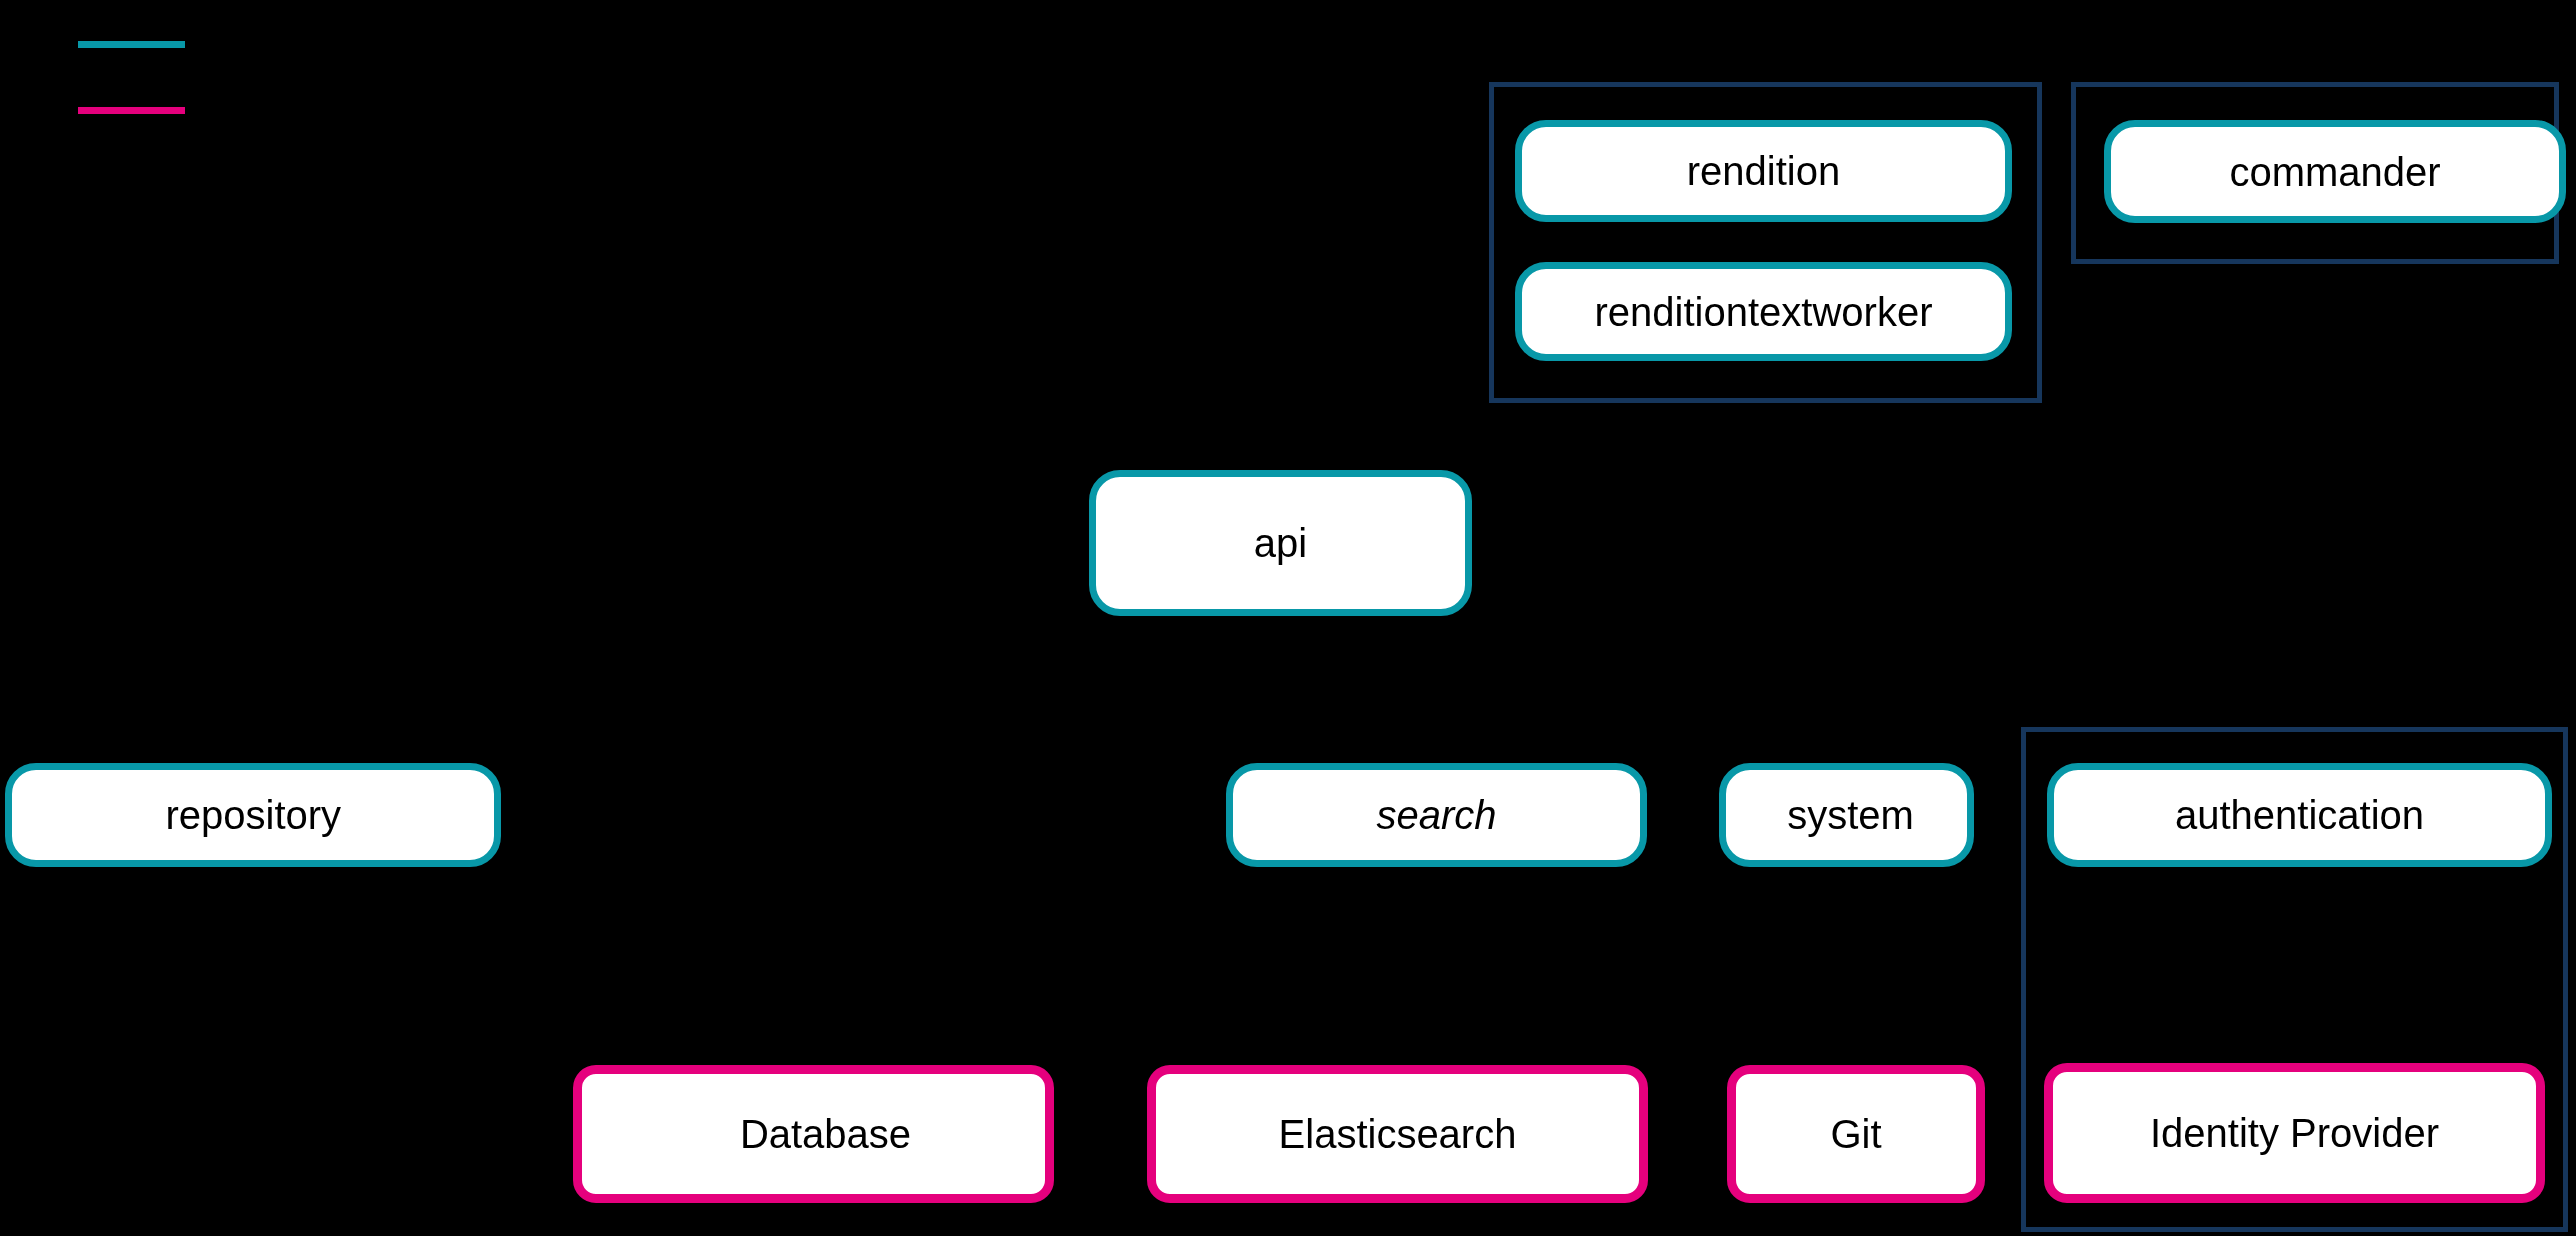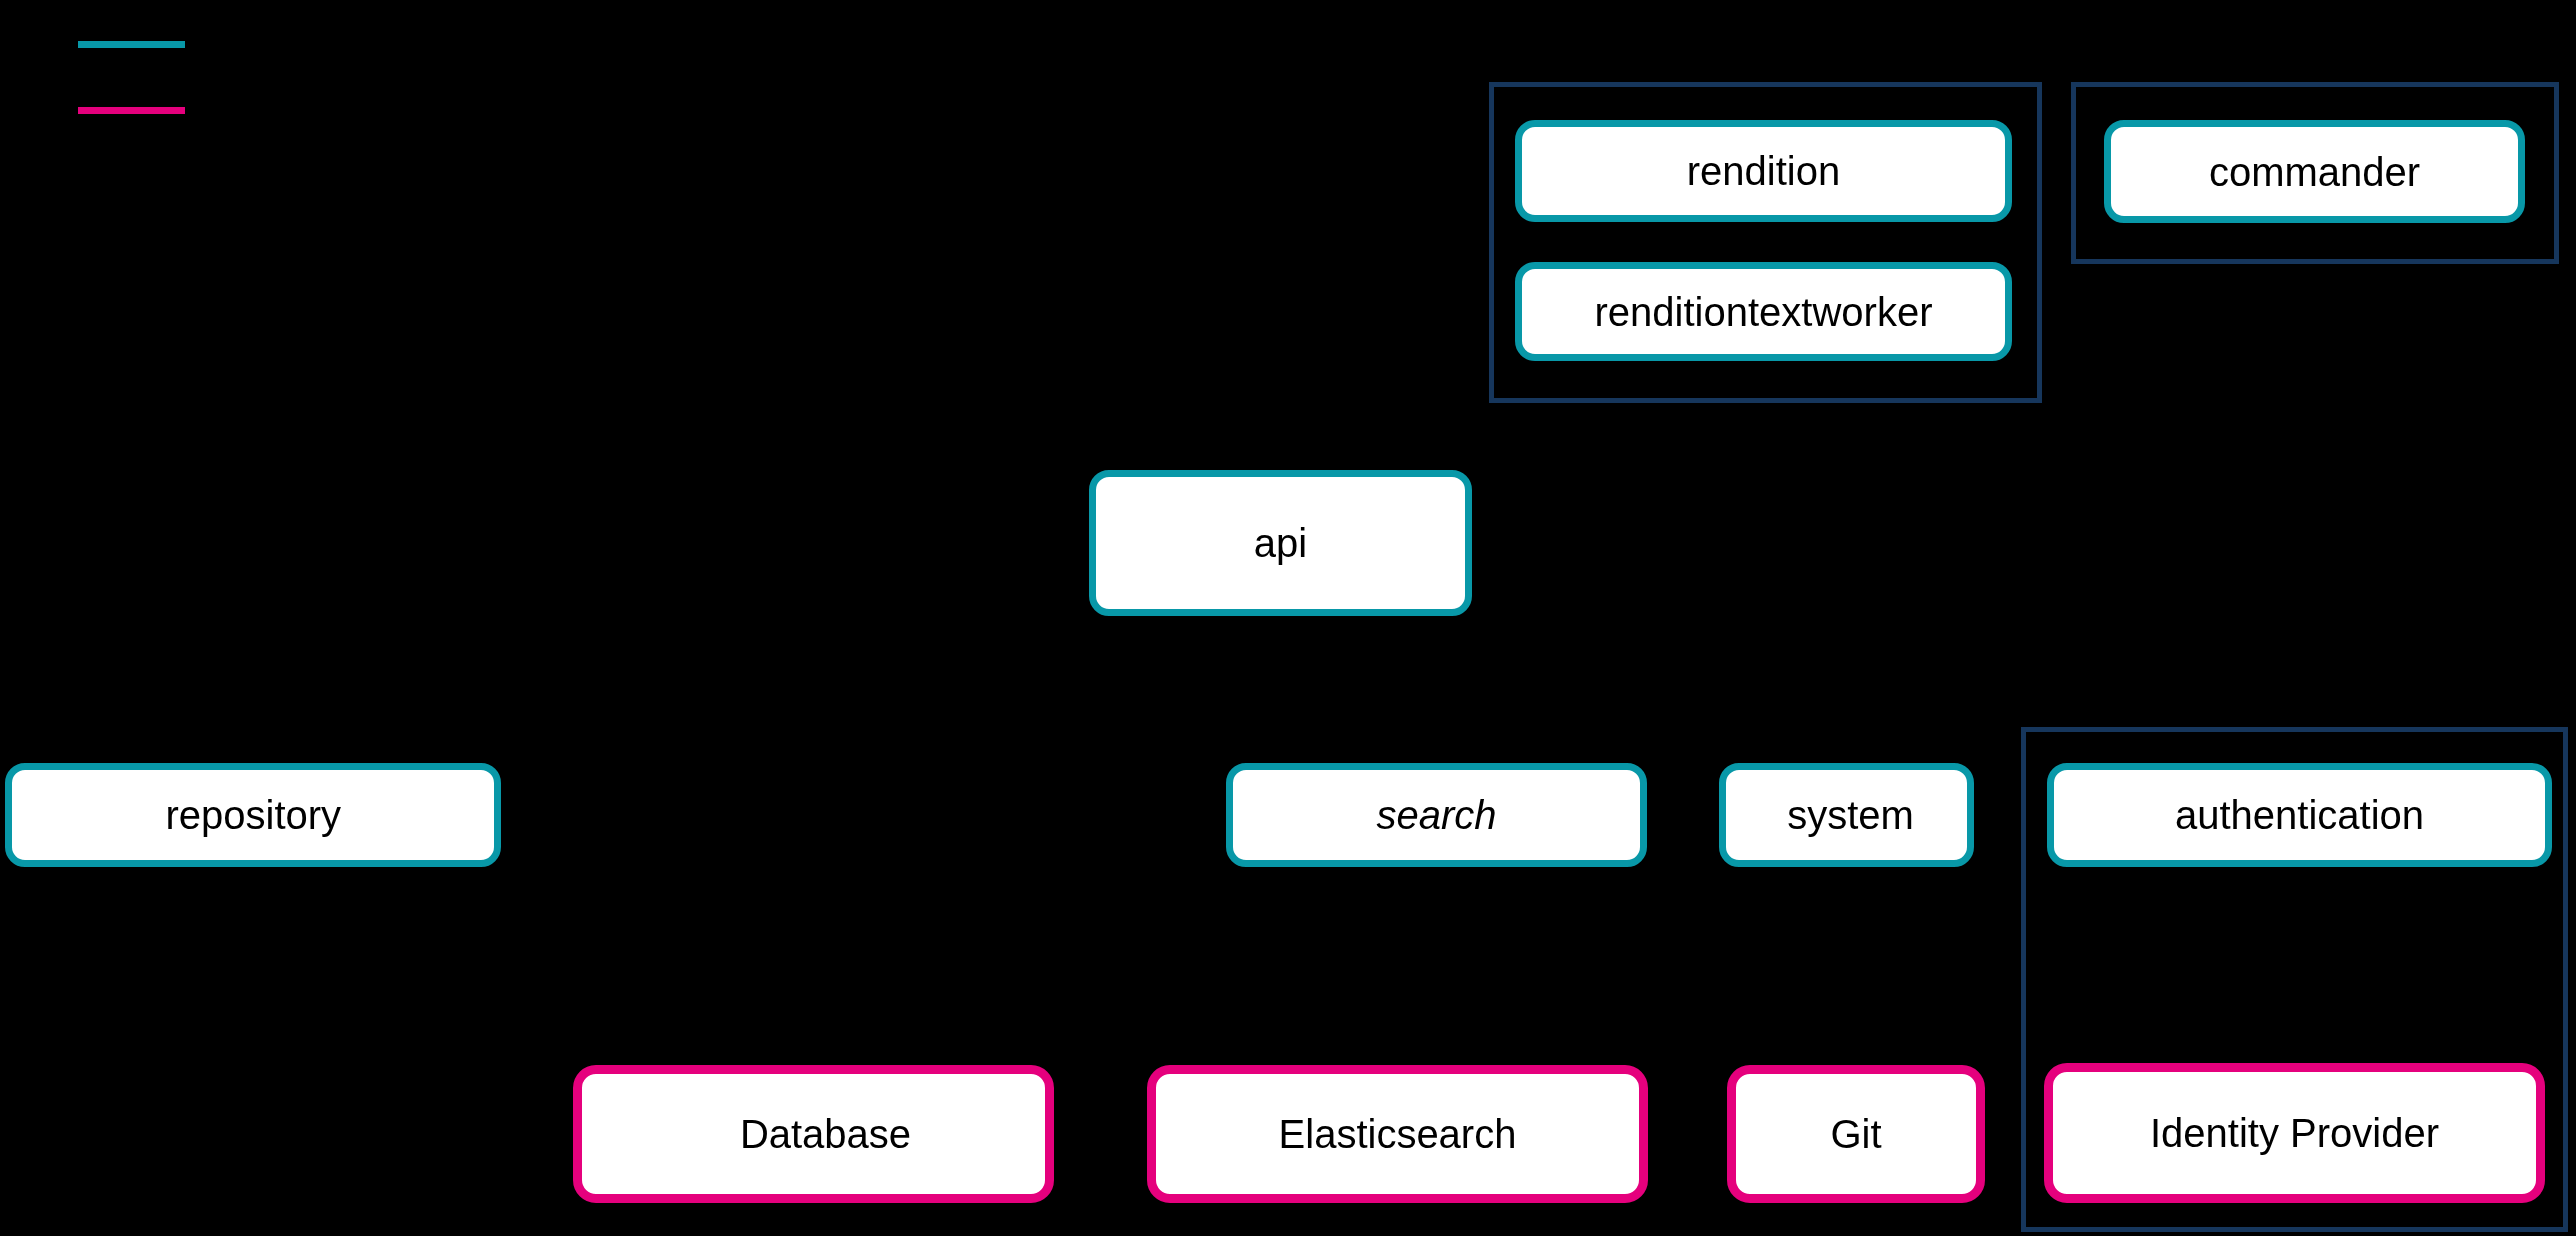--- a/index.html
+++ b/index.html
@@ -30,21 +30,21 @@
     box-sizing:border-box;
     background:var(--fill);
     display:flex;align-items:center;justify-content:center;
     color:var(--text);
     font-size:40px;
     line-height:1;
     white-space:nowrap;
   }
   .node.teal{
     border:7.3px solid var(--teal);
-    border-radius:20px;
+    border-radius:31px;
     text-align:right;
   }
   .node.magenta{
     border:9.3px solid var(--magenta);
     border-radius:23px;
   }
   .legend-line{
     position:absolute;
     height:6.7px;
     width:107px;
@@ -64,21 +64,21 @@
   <div class="group" style="left:2021px;top:727px;width:547px;height:505px;"></div>
 
   <div class="node teal" style="left:1515px;top:120px;width:497px;height:102px;">
     <span>rendition</span>
   </div>
 
   <div class="node teal" style="left:1515px;top:262px;width:497px;height:99px;">
     <span>renditiontextworker</span>
   </div>
 
-  <div class="node teal" style="left:2104px;top:120px;width:421px;height:103px;">
+  <div class="node teal" style="left:2104px;top:120px;width:462px;height:103px;">
     <span>commander</span>
   </div>
 
   <div class="node teal" style="left:1089px;top:470px;width:383px;height:146px;">
     <span>api</span>
   </div>
 
   <div class="node teal" style="left:5.3px;top:763px;width:496px;height:104px;">
     <span>repository</span>
   </div>

